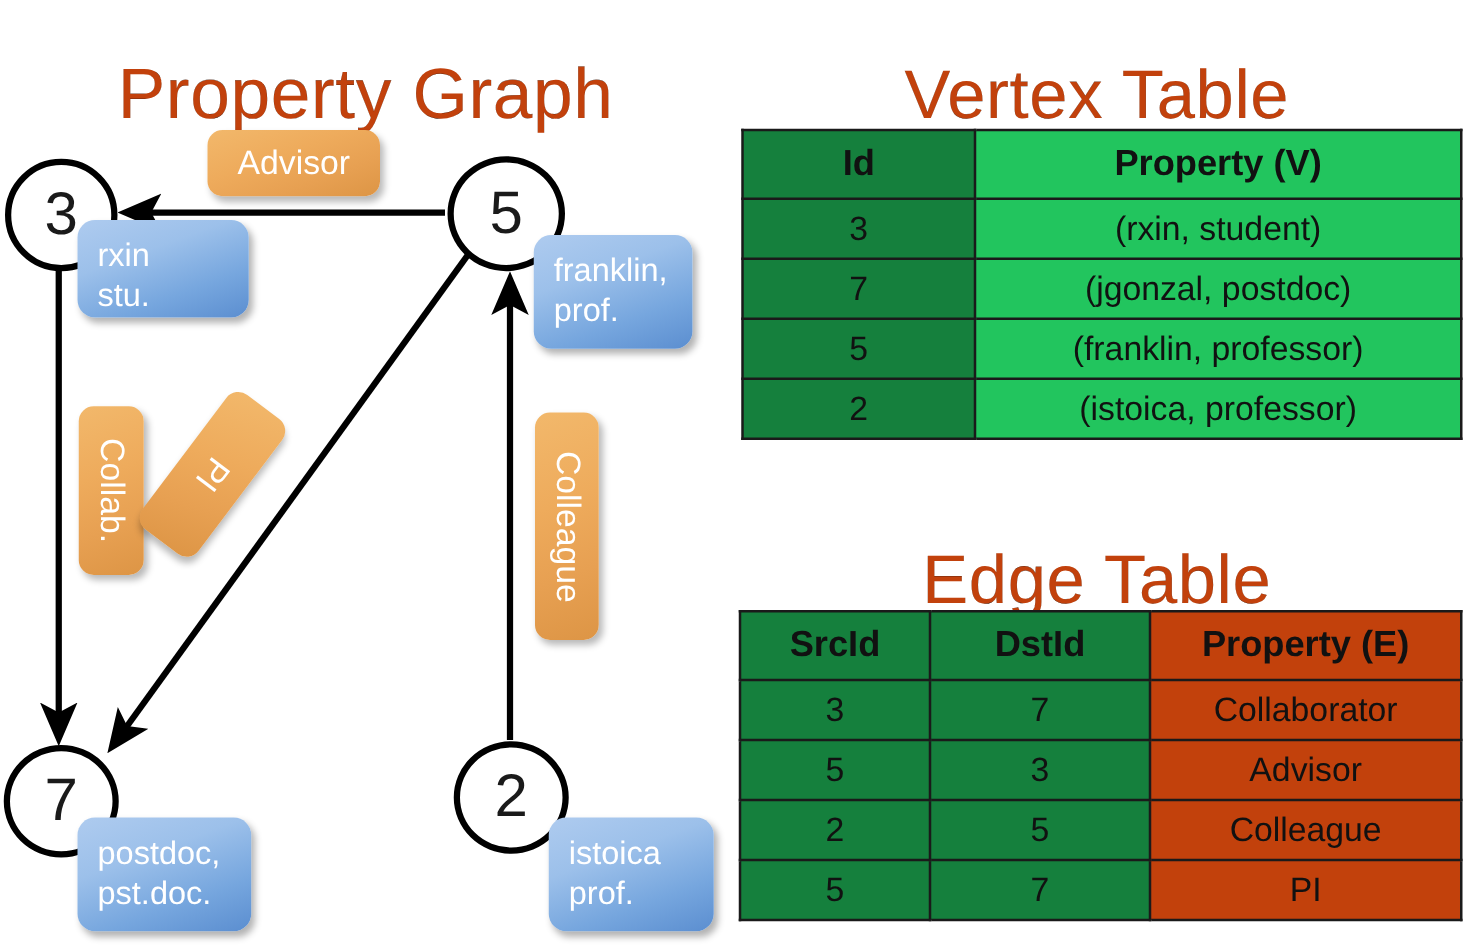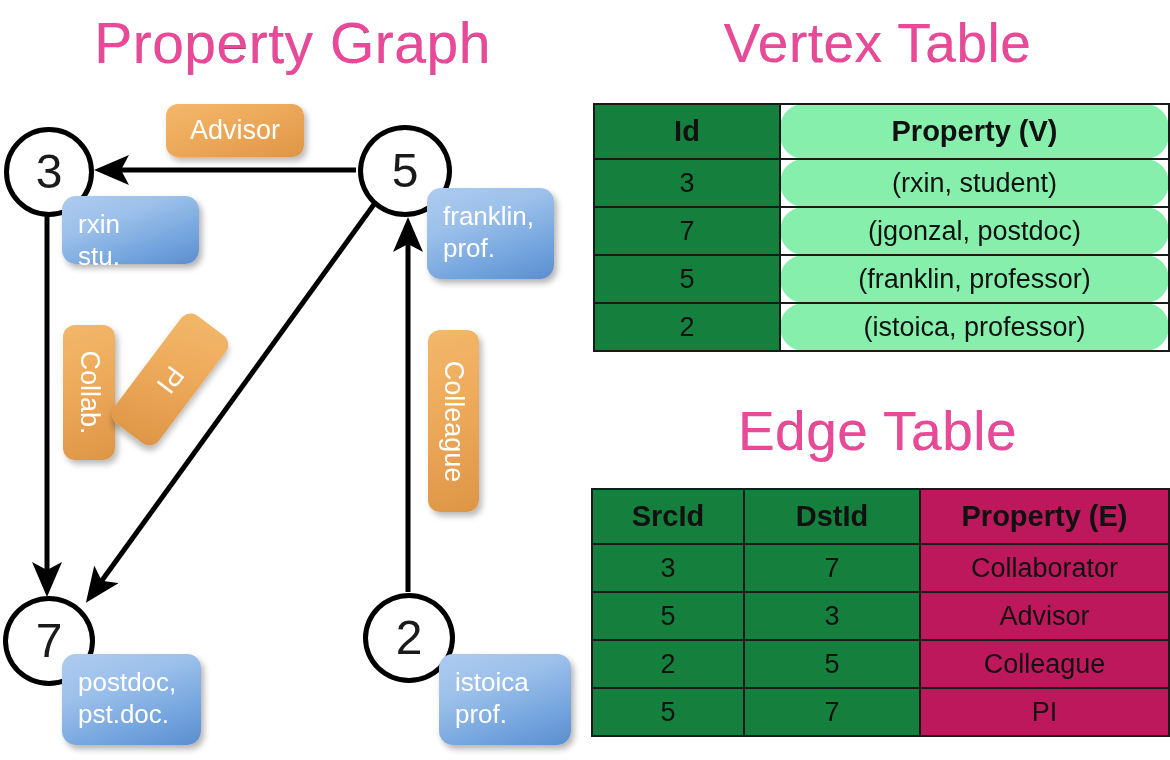--- a/index.html
+++ b/index.html
@@ -14,23 +14,24 @@
     overflow: hidden;
     font-family: "Liberation Sans", sans-serif;
     color: #000000;
   }
 
   
   .section-title {
     position: absolute;
     font-family: "Liberation Sans", sans-serif;
     font-weight: 300;
-    color: #ec4899;
+    color: #c2410c;
     letter-spacing: 0.5px;
     white-space: nowrap;
+    margin-top: 32px;
     -webkit-text-stroke: 0.1px #111;
   }
   #title-property-graph {
     left: 0; top: 12px;
     width: 585px;
     text-align: center;
     font-size: 57px;
     line-height: 62px;
   }
   #title-vertex-table {
@@ -89,21 +90,21 @@
     box-shadow: 3px 4px 6px rgba(0,0,0,0.30);
     color: #ffffff;
     font-size: 26px;
     line-height: 32px;
     font-weight: 400;
     padding: 12px 14px 12px 16px;
     box-sizing: border-box;
     font-family: "Liberation Sans", sans-serif;
     white-space: pre-line;
   }
-  #prop-rxin     { left: 62px;  top: 196px; width: 137px; height: 68px; }
+  #prop-rxin     { left: 62px;  top: 176px; width: 137px; height: 78px; }
   #prop-franklin { left: 427px; top: 188px; width: 127px; height: 91px; }
   #prop-jgonzal  { left: 62px;  top: 654px; width: 139px; height: 91px; }
   #prop-istoica  { left: 439px; top: 654px; width: 132px; height: 91px; }
 
   
   .edge-label {
     position: absolute;
     border-radius: 12px;
     background: linear-gradient(160deg, #f2b86b 0%, #eeab5c 40%, #e7a052 70%, #dd9545 100%);
     box-shadow: 3px 4px 6px rgba(0,0,0,0.28);
@@ -145,22 +146,22 @@
     line-height: 46px;
     white-space: nowrap;
   }
   .data-table th {
     font-weight: 700;
     font-size: 29px;
     height: 53px;
     line-height: 53px;
   }
   .cell-plain { background: #15803d; }
-  .cell-vertex-prop { background: #86efac; border-radius: 24px; }
-  .cell-edge-prop   { background: #be185d; }
+  .cell-vertex-prop { background: #22c55e; }
+  .cell-edge-prop   { background: #c2410c; }
 
   #vertex-table { left: 593px; top: 103px; width: 575px; }
   #vertex-table col.c-id   { width: 186px; }
   #vertex-table col.c-prop { width: 389px; }
 
   #edge-table { left: 591px; top: 488px; width: 577px; }
   #edge-table col.c-src { width: 152px; }
   #edge-table col.c-dst { width: 176px; }
   #edge-table col.c-ep  { width: 249px; }
 </style>

